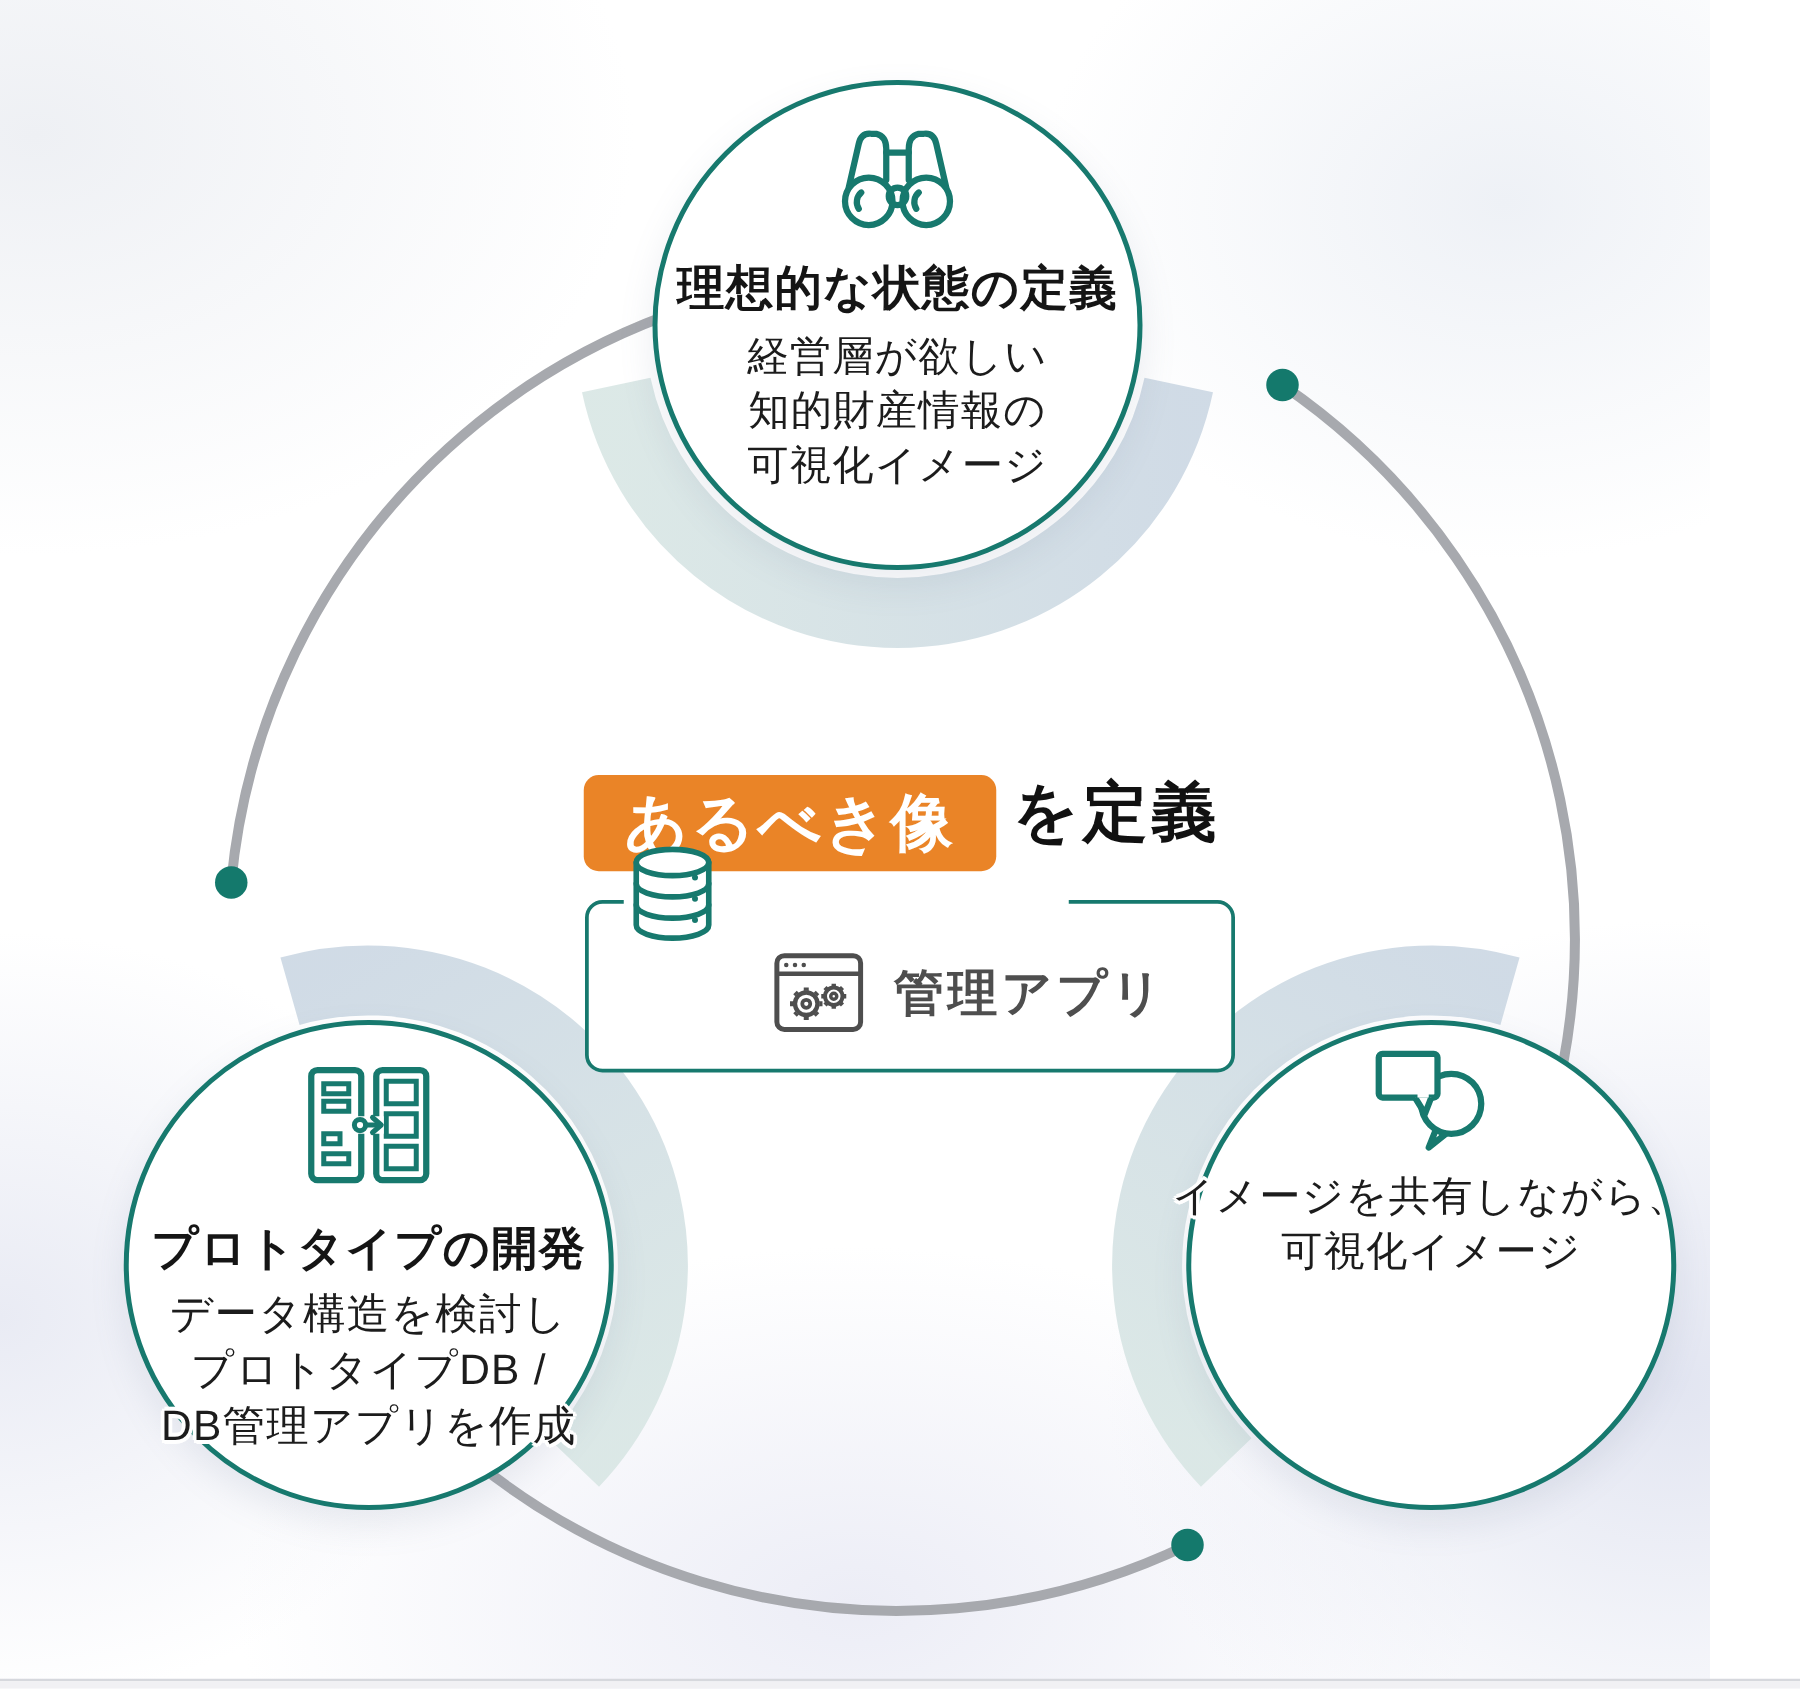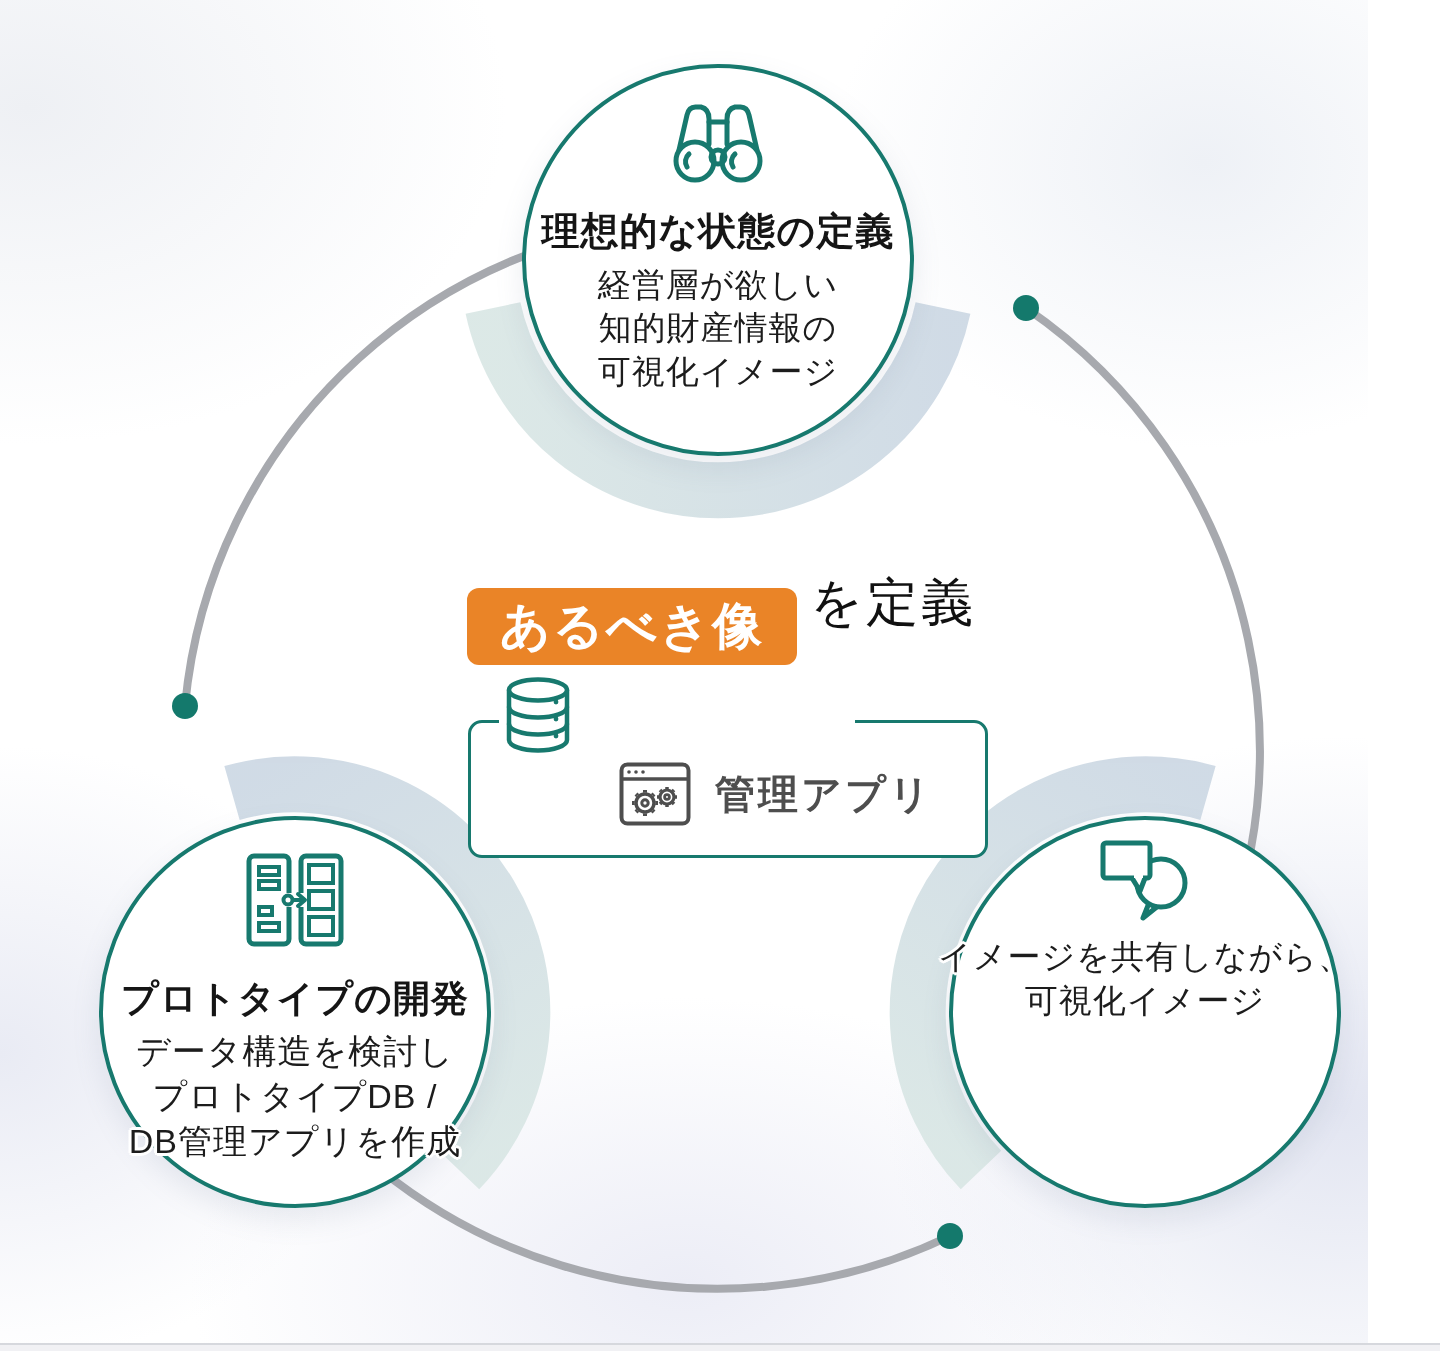--- a/index.html
+++ b/index.html
@@ -44,28 +44,28 @@
   }
   .node-bl .node-body{font-size:34px;}
   .nowrap{white-space:nowrap;}
   .halo{
     text-shadow:3px 0 0 #fff,-3px 0 0 #fff,0 3px 0 #fff,0 -3px 0 #fff,
       2px 2px 0 #fff,-2px 2px 0 #fff,2px -2px 0 #fff,-2px -2px 0 #fff;
   }
 
   
   .headline-box{
-    position:absolute;left:467px;top:588px;width:330px;height:77px;
+    position:absolute;left:467px;top:620px;width:330px;height:77px;
     background:#EA8427;border-radius:12px;z-index:3;
     display:flex;align-items:center;justify-content:center;
     color:#fff;font-size:50px;font-weight:700;letter-spacing:2px;
   }
   .headline-suffix{
-    position:absolute;left:810px;top:564px;height:77px;line-height:77px;
-    color:#111;font-size:52px;font-weight:400;letter-spacing:3px;z-index:3;
+    position:absolute;left:810px;top:612px;height:77px;line-height:77px;
+    color:#111;font-size:52px;font-weight:700;letter-spacing:3px;z-index:3;
   }
 
   
   .db-box{
     position:absolute;left:468px;top:720px;width:520px;height:138px;
     background:#fff;border:3px solid #17796E;border-radius:14px;
     box-sizing:border-box;z-index:2;
   }
   .db-border-gap{
     position:absolute;left:499px;top:715px;width:356px;height:11px;

